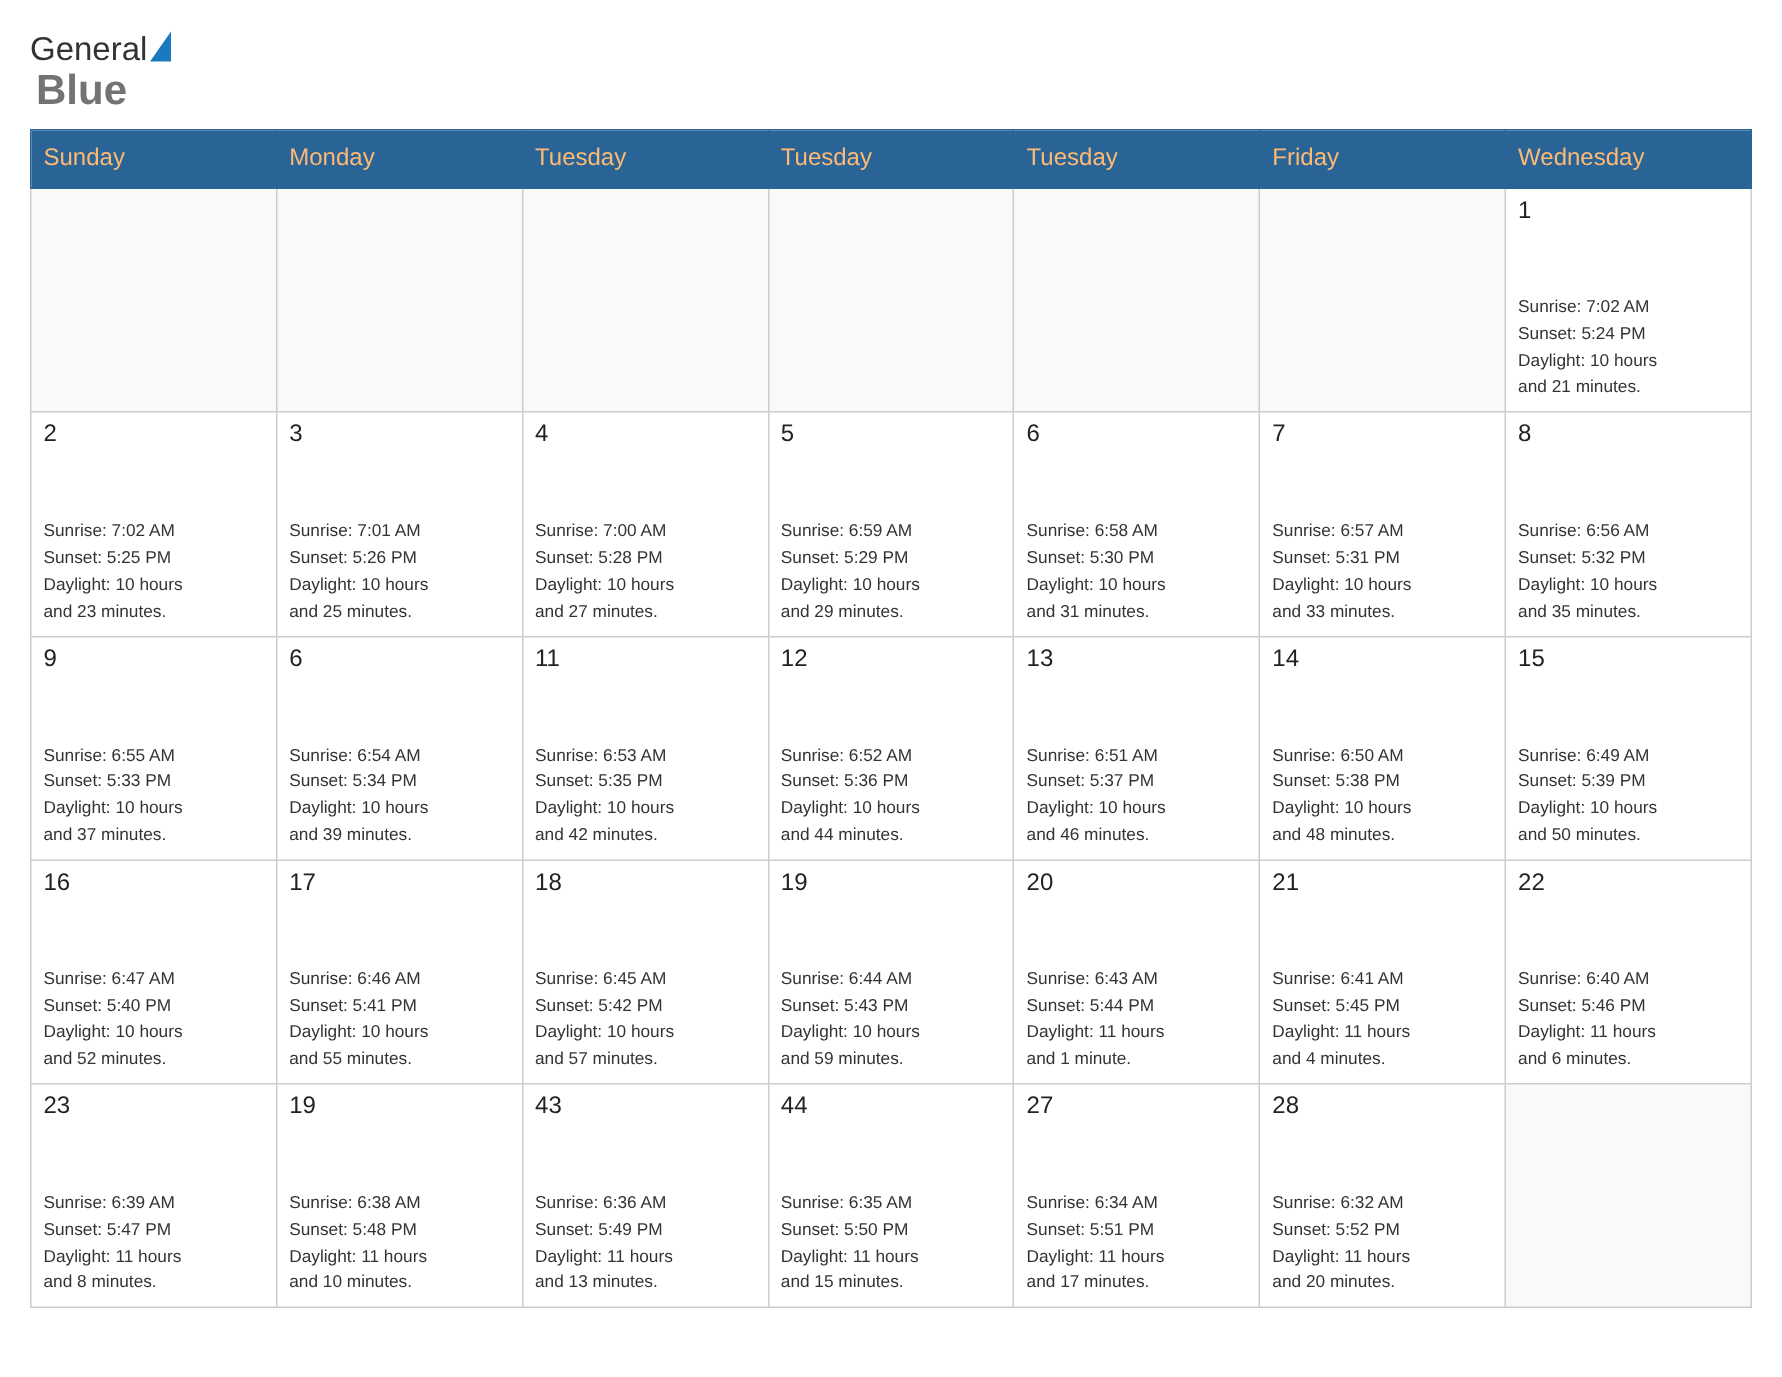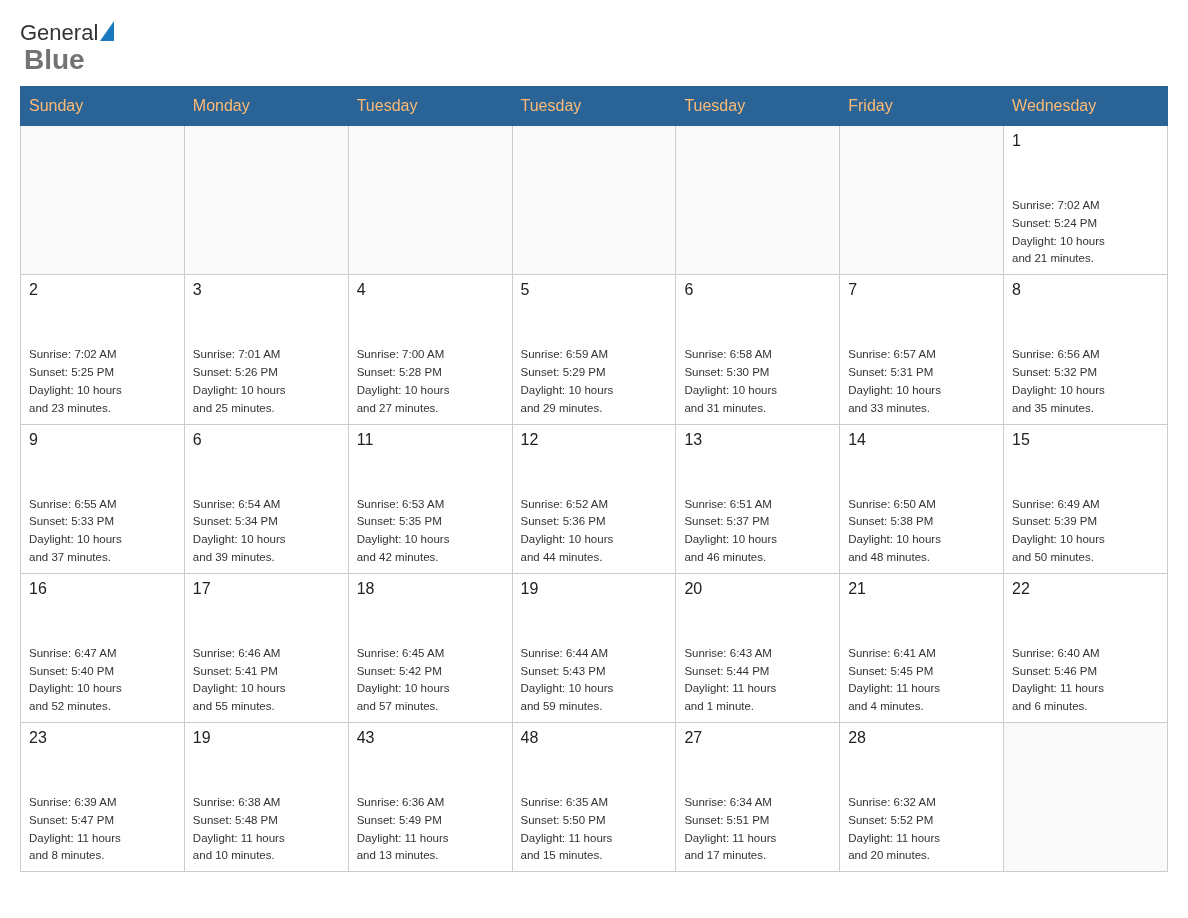--- a/index.html
+++ b/index.html
@@ -237,21 +237,21 @@
         </td>
         <td>
           <span class="day-number">19</span>
           <div class="day-info">Sunrise: 6:38 AM<br>Sunset: 5:48 PM<br>Daylight: 11 hours<br>and 10 minutes.</div>
         </td>
         <td>
           <span class="day-number">43</span>
           <div class="day-info">Sunrise: 6:36 AM<br>Sunset: 5:49 PM<br>Daylight: 11 hours<br>and 13 minutes.</div>
         </td>
         <td>
-          <span class="day-number">48</span>
+          <span class="day-number">44</span>
           <div class="day-info">Sunrise: 6:35 AM<br>Sunset: 5:50 PM<br>Daylight: 11 hours<br>and 15 minutes.</div>
         </td>
         <td>
           <span class="day-number">27</span>
           <div class="day-info">Sunrise: 6:34 AM<br>Sunset: 5:51 PM<br>Daylight: 11 hours<br>and 17 minutes.</div>
         </td>
         <td>
           <span class="day-number">28</span>
           <div class="day-info">Sunrise: 6:32 AM<br>Sunset: 5:52 PM<br>Daylight: 11 hours<br>and 20 minutes.</div>
         </td>

